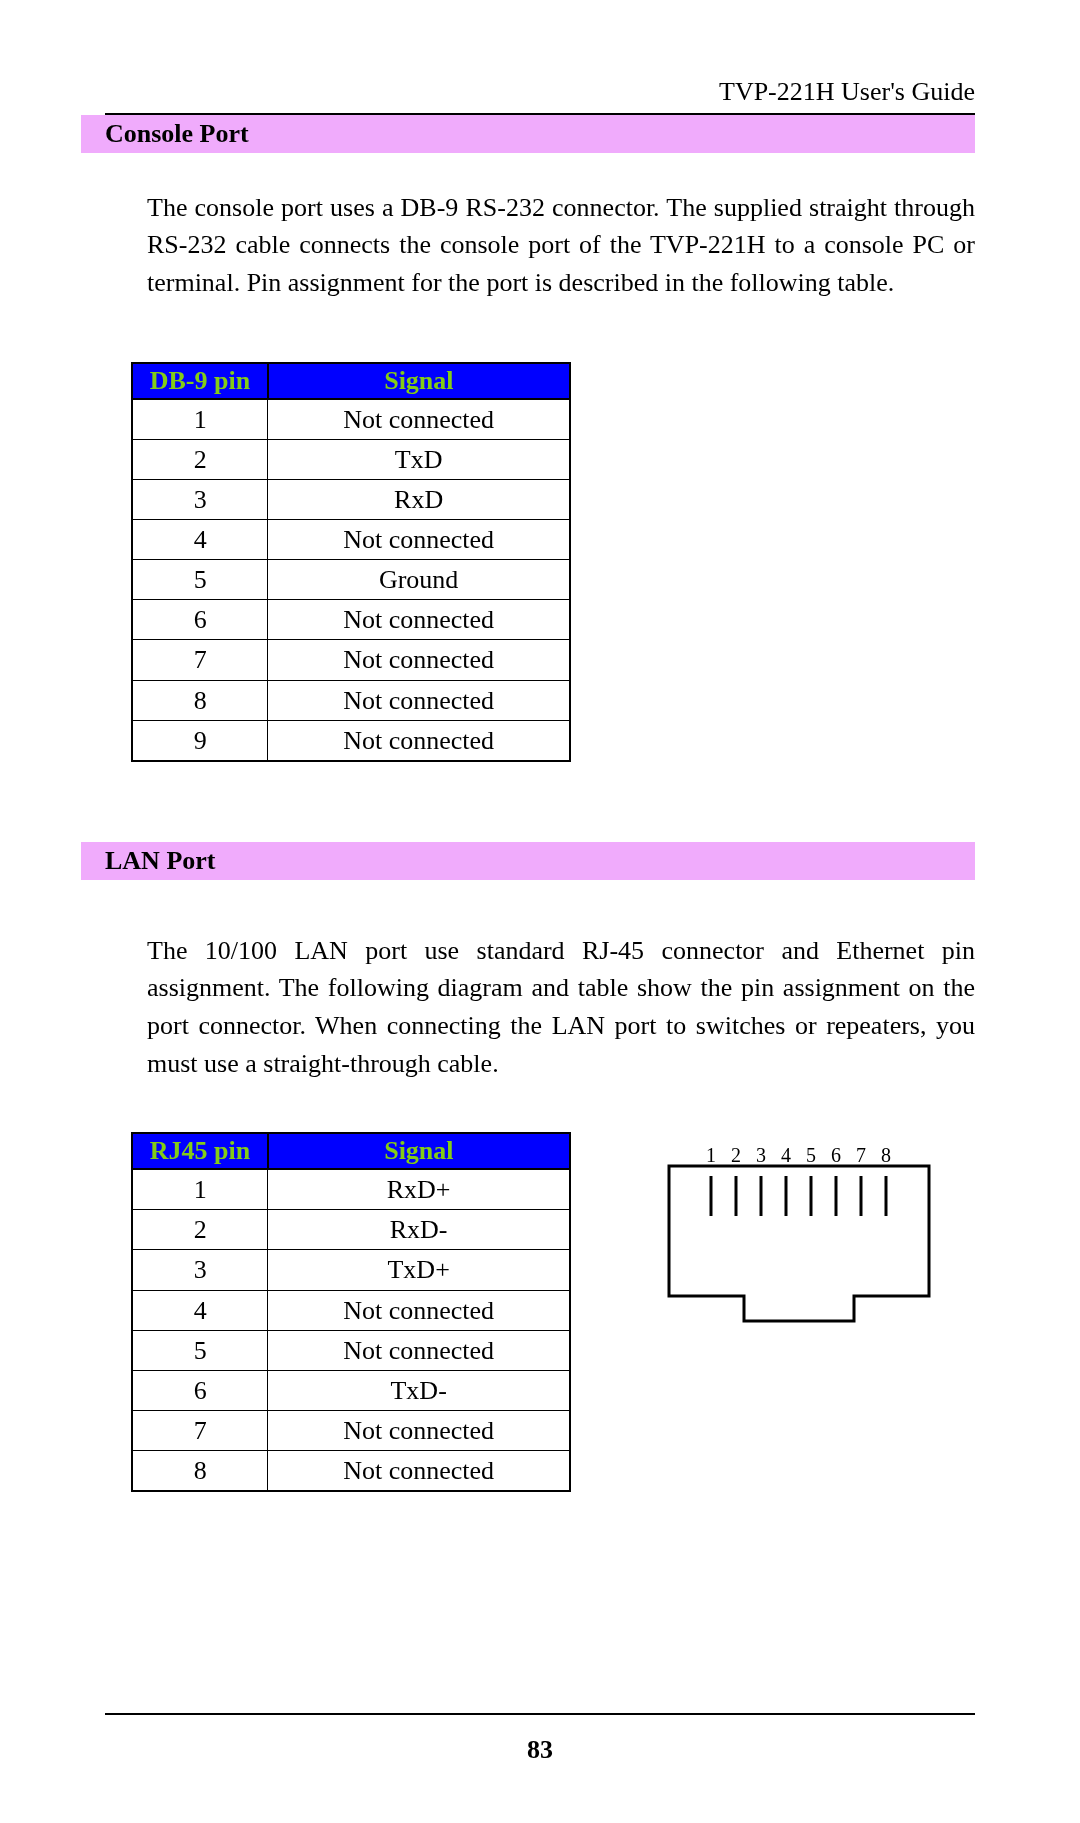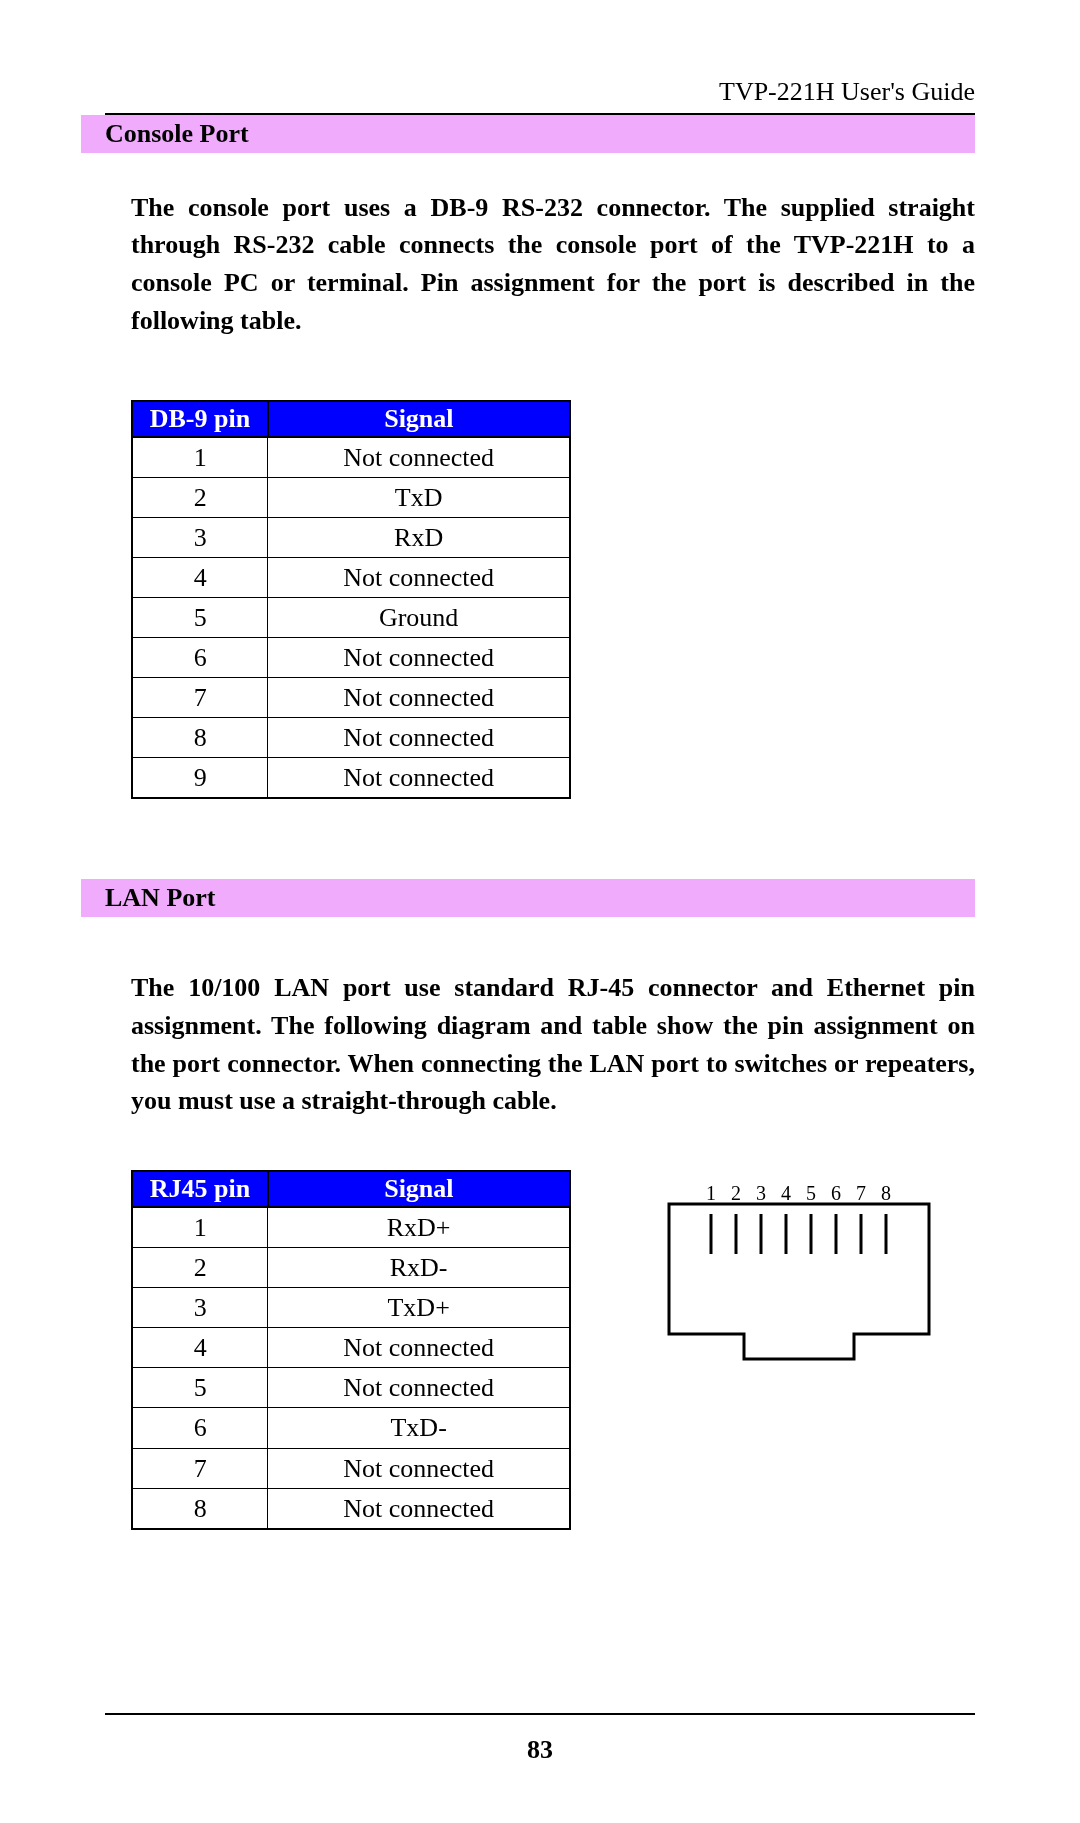--- a/index.html
+++ b/index.html
@@ -33,35 +33,34 @@
     background: #f0abfc;
     font-weight: bold;
     font-size: 26px;
     padding: 2px 4px 2px 2px;
     margin: 0;
     line-height: 1.3;
     margin-left: -24px;
     padding-left: 24px;
   }
   .body-text {
-    margin: 36px 0 0 26px;
+    margin: 36px 0 0 42px;
     font-size: 26px;
     text-align: justify;
     line-height: 1.45;
-    font-weight: bold;
   }
   .pin-table {
     margin: 60px 0 0 26px;
     border-collapse: collapse;
     width: 440px;
     font-size: 26px;
   }
   .pin-table th {
     background: #0000ff;
-    color: #ffffff;
+    color: #84cc16;
     font-weight: bold;
     text-align: center;
     border: 2px solid #000;
     padding: 2px 8px;
     font-family: Liberation Serif, serif;
   }
   .pin-table td {
     border: 1px solid #000;
     text-align: center;
     padding: 2px 8px;

